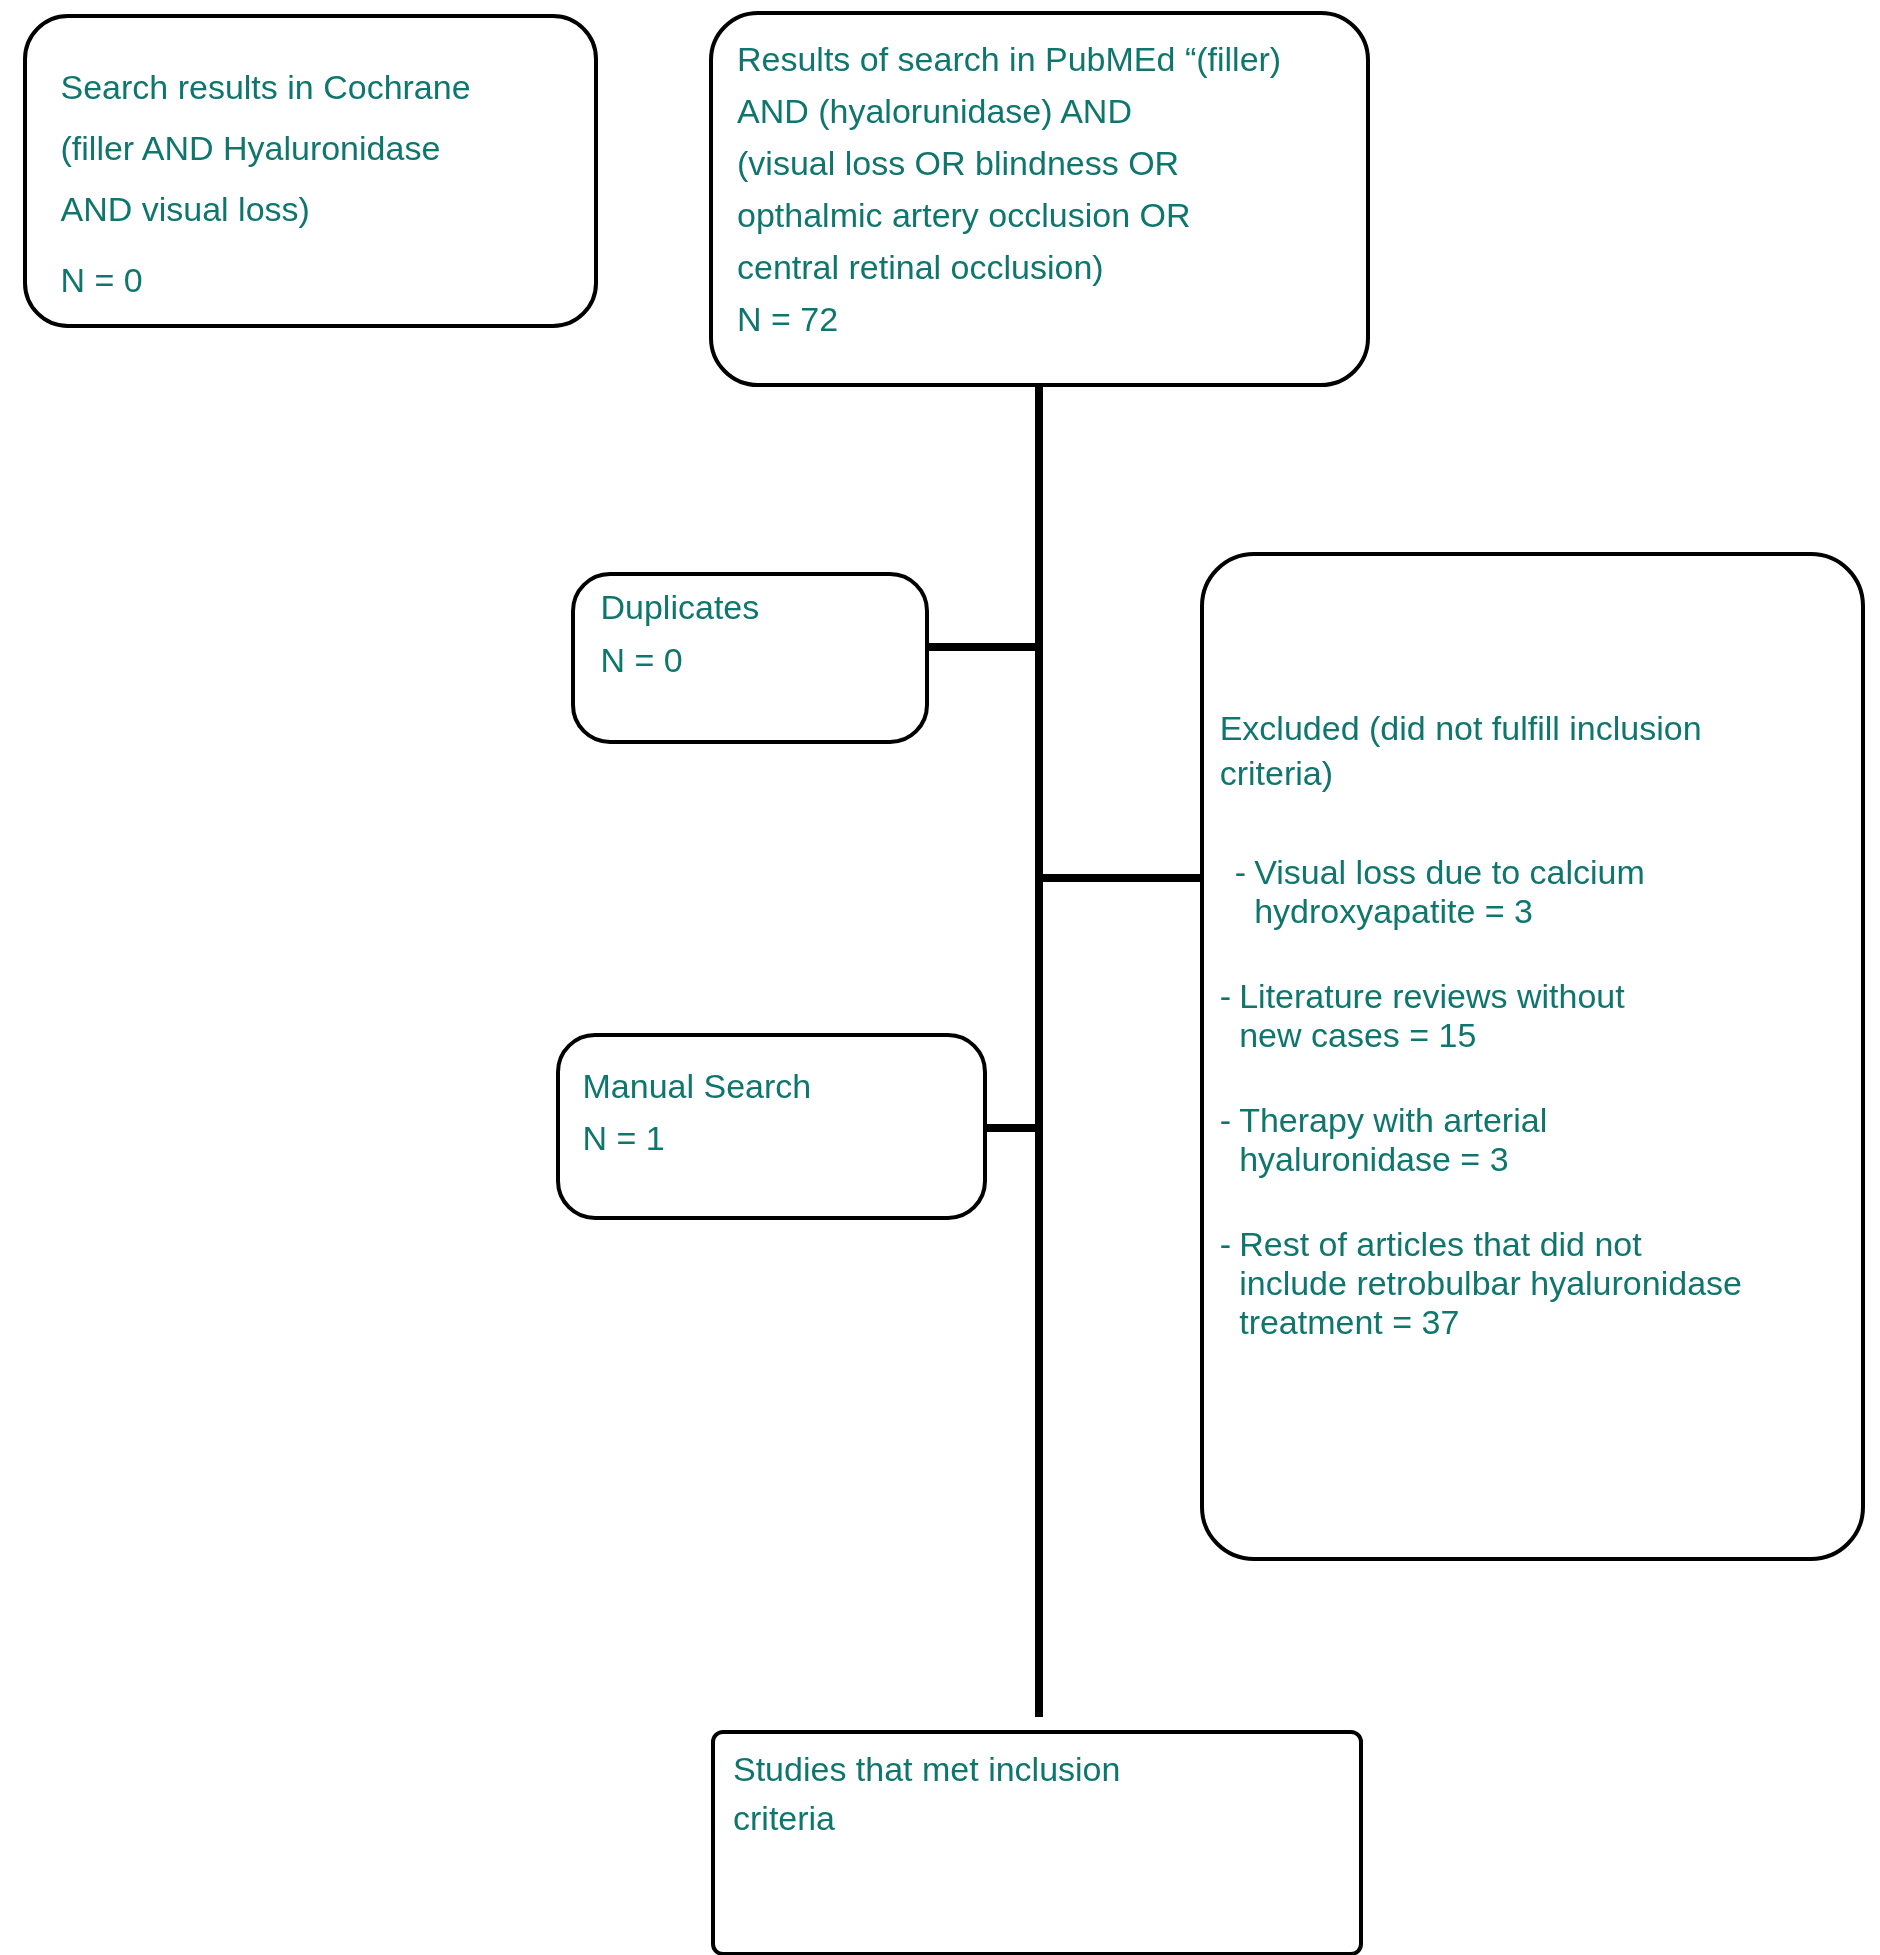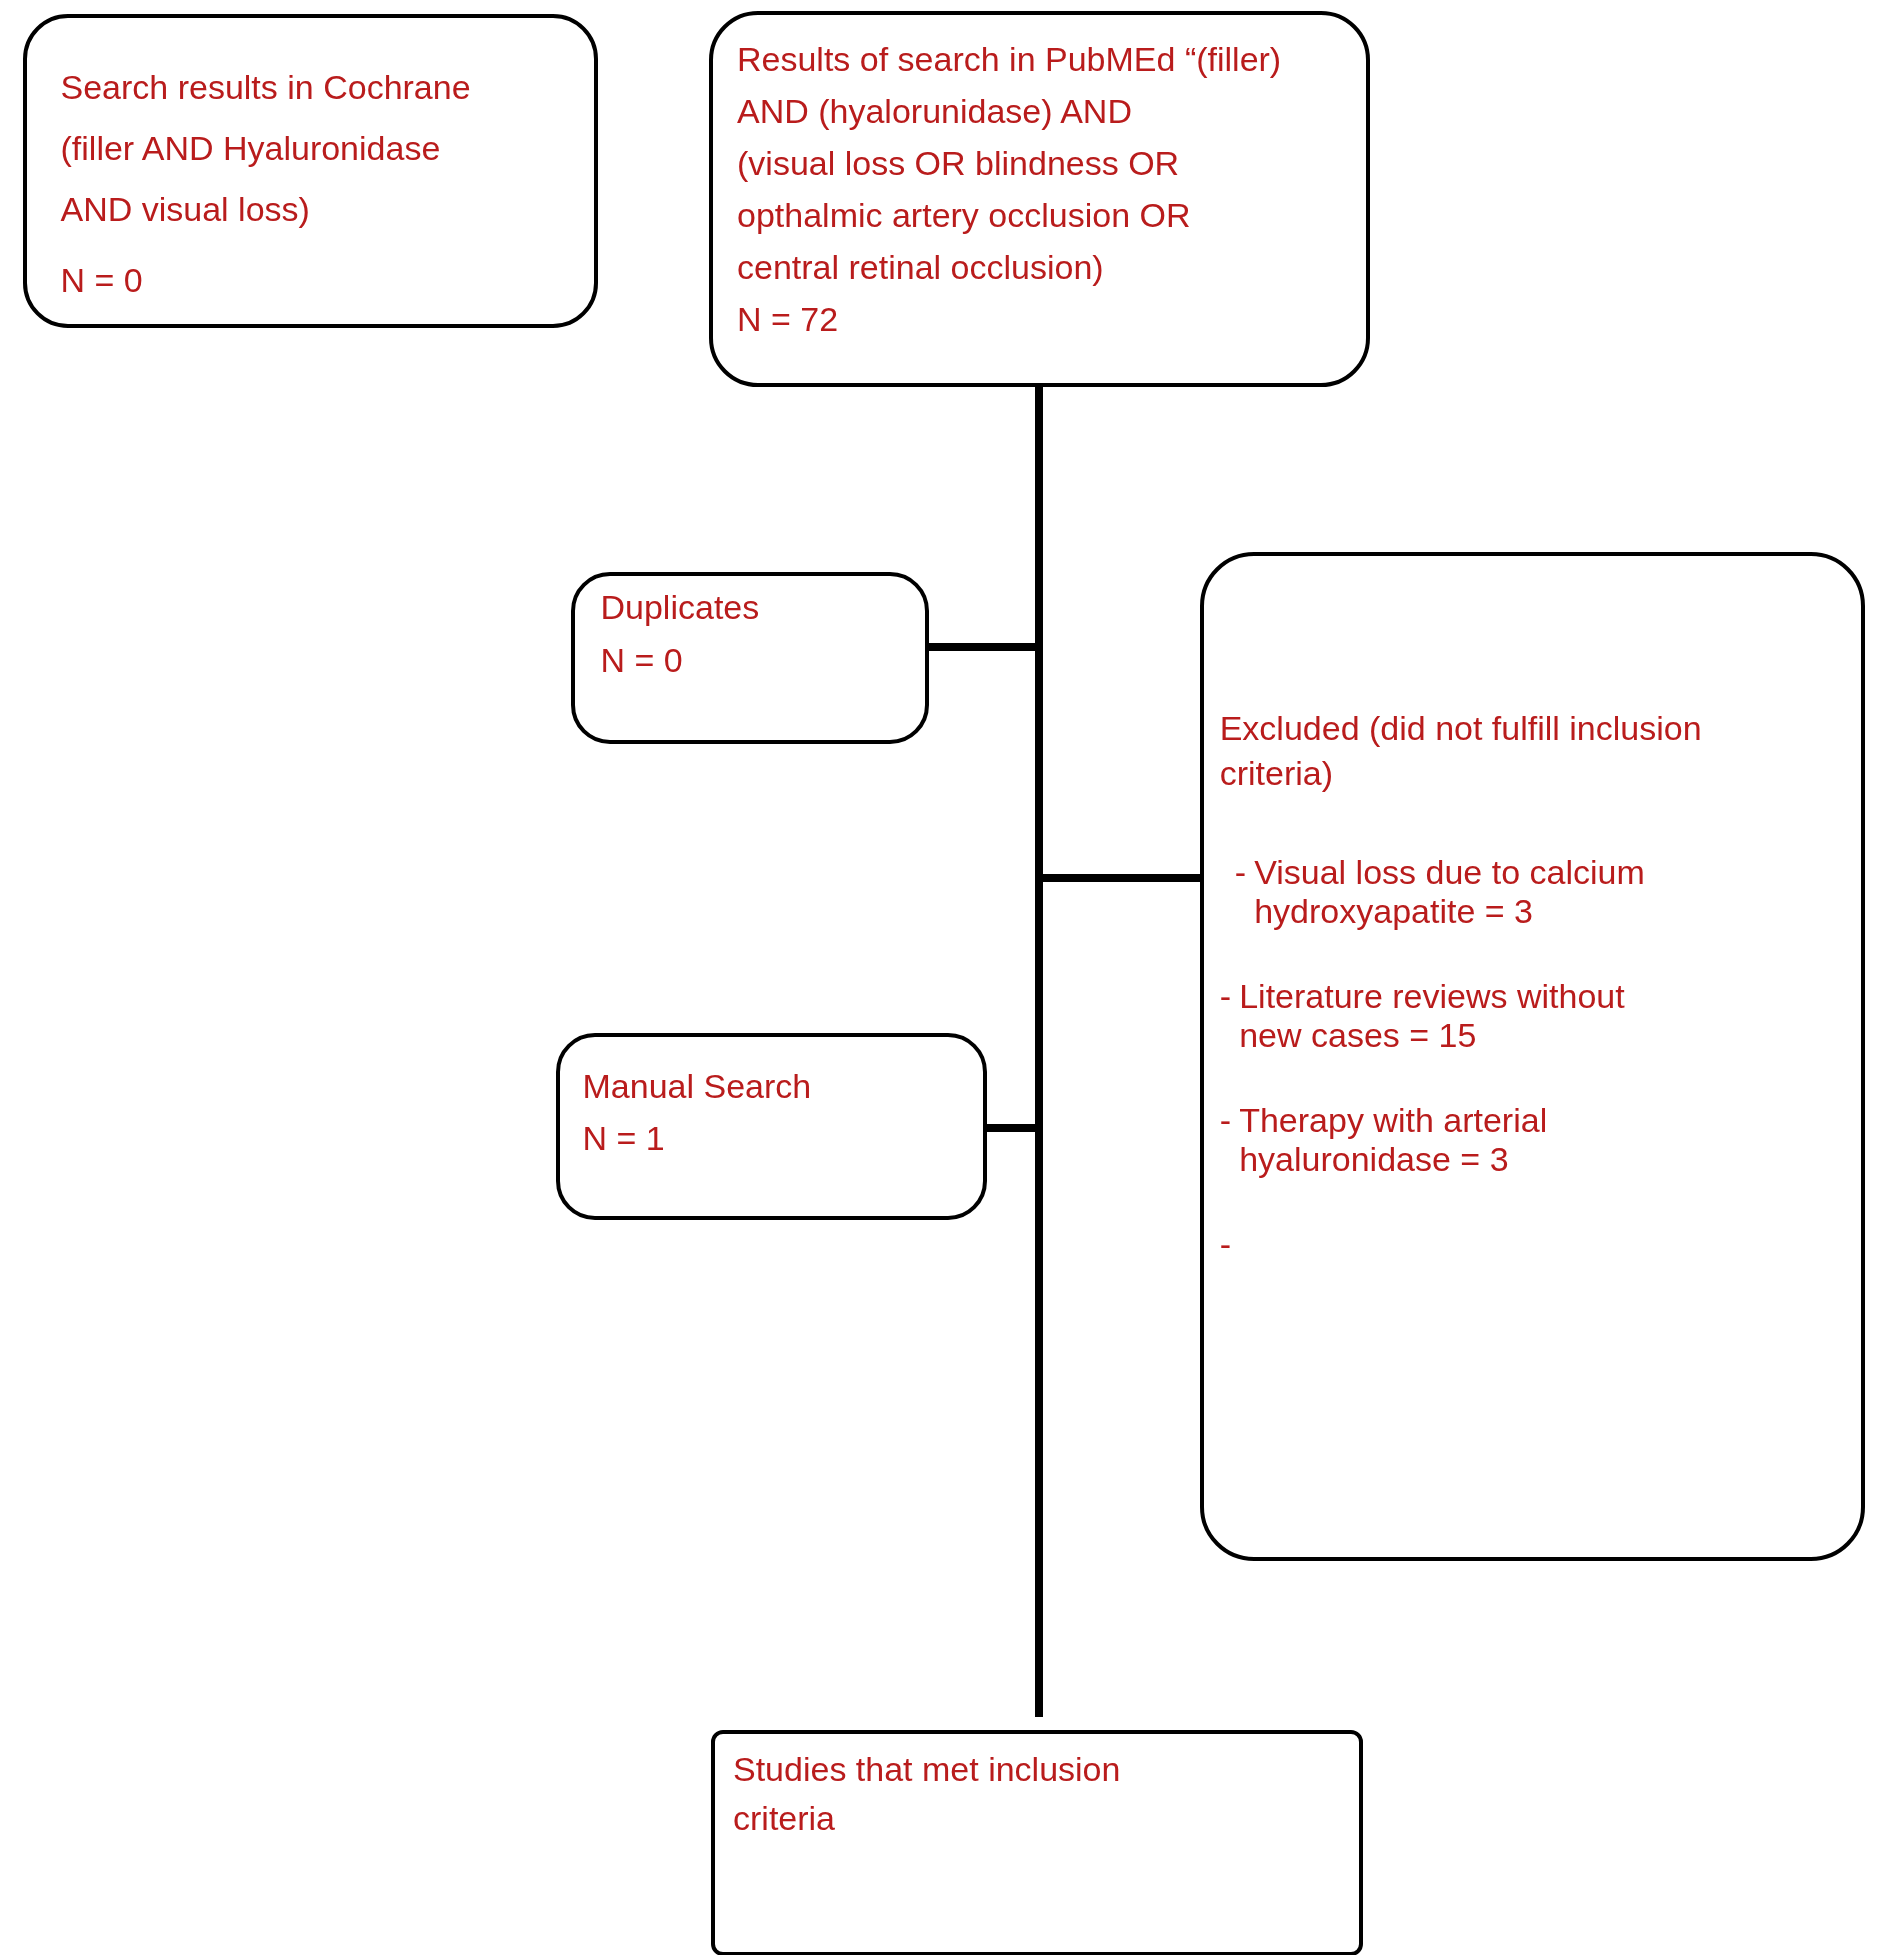--- a/index.html
+++ b/index.html
@@ -2,21 +2,21 @@
 <html style="font-size:12px"><head>
 <meta charset="utf-8">
 <style>
   html, body { margin: 0; padding: 0; background: #ffffff; }
   .canvas {
     position: relative;
     width: 1880px;
     height: 1955px;
     background: #ffffff;
     font-family: "Liberation Sans", "DejaVu Sans", sans-serif;
-    color: #b91c1c;
+    color: #0f766e;
     font-size: 34px;
     overflow: hidden;
   }
   .box {
     position: absolute;
     box-sizing: border-box;
     background: #ffffff;
     border: 4.5px solid #000000;
   }
   .txt { white-space: pre; }
@@ -134,20 +134,23 @@
     </div>
 
     <div class="bullet">
       <span class="marker">-</span>
       <span class="txt btext">Therapy with arterial
 hyaluronidase = 3</span>
     </div>
 
     <div class="bullet">
       <span class="marker">-</span>
+      <span class="txt btext">Rest of articles that did not
+include retrobulbar hyaluronidase
+treatment = 37</span>
     </div>
   </div>
 
   <div class="box box-studies">
     <div class="txt">Studies that met inclusion
 criteria</div>
   </div>
 
 </div>
 

